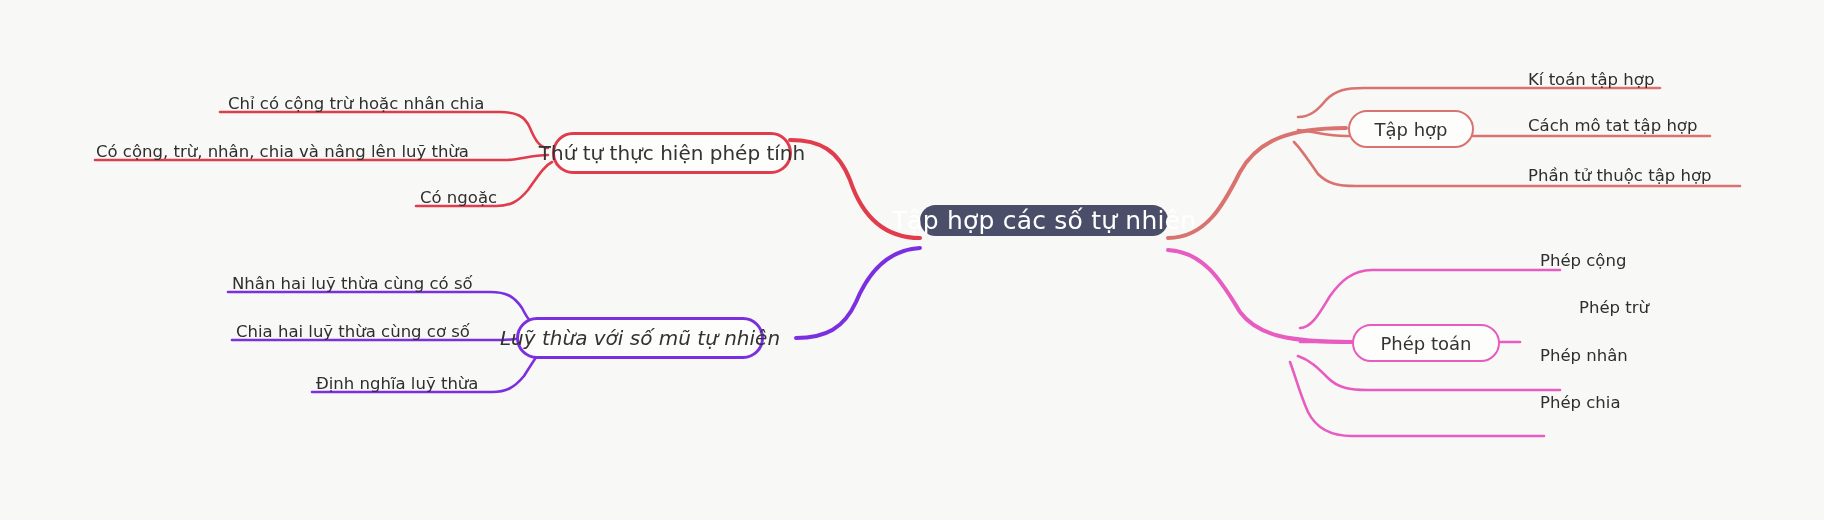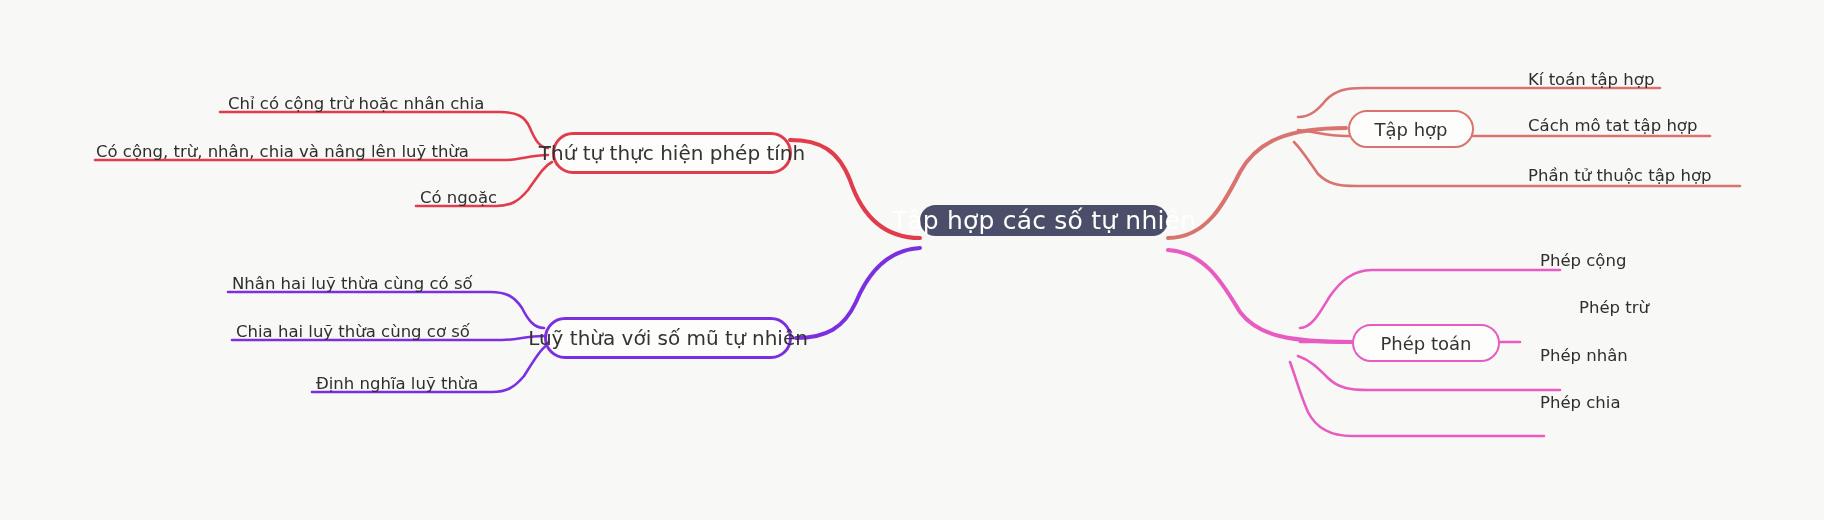--- a/index.html
+++ b/index.html
@@ -127,21 +127,21 @@
     <div class="root-node" style="left:920px; top:205px; width:248px; height:31px;">Tập hợp các số tự nhiên</div>
 
     <div class="branch-node" style="left:552px; top:132px; width:240px; height:42px; border-color:#E03C4C;">Thứ tự thực hiện phép tính</div>
 
     <div class="leaf-label left-align" style="left:96px; top:144px;">Có cộng, trừ, nhân, chia và nâng lên luỹ thừa</div>
 
     <div class="leaf-label left-align" style="left:228px; top:96px;">Chỉ có cộng trừ hoặc nhân chia</div>
 
     <div class="leaf-label left-align" style="left:420px; top:190px;">Có ngoặc</div>
 
-    <div class="branch-node" style="left:544px; top:317px; width:248px; height:42px; border-color:#7B2FE0;">Luỹ thừa với số mũ tự nhiên</div>
+    <div class="branch-node" style="left:516px; top:317px; width:248px; height:42px; border-color:#7B2FE0;font-style:italic;">Luỹ thừa với số mũ tự nhiên</div>
 
     <div class="leaf-label left-align" style="left:232px; top:276px;">Nhân hai luỹ thừa cùng có số</div>
 
     <div class="leaf-label left-align" style="left:236px; top:324px;">Chia hai luỹ thừa cùng cơ số</div>
 
     <div class="leaf-label left-align" style="left:316px; top:376px;">Định nghĩa luỹ thừa</div>
 
     <div class="branch-node small" style="left:1348px; top:110px; width:126px; height:38px; border-color:#D9736F;">Tập hợp</div>
 
     <div class="leaf-label right" style="left:1528px; top:72px;">Kí toán tập hợp</div>

